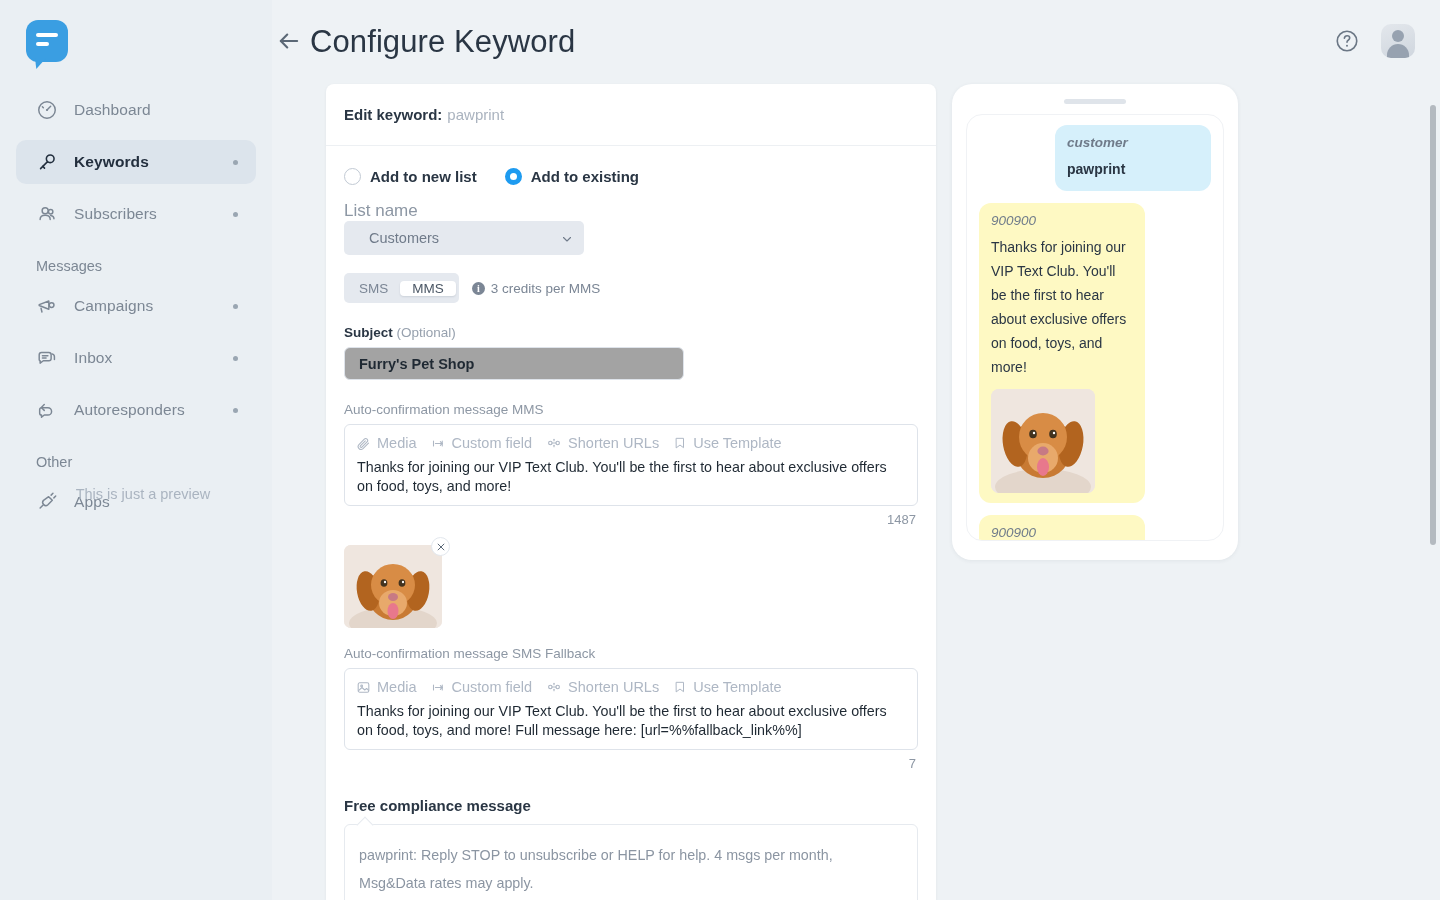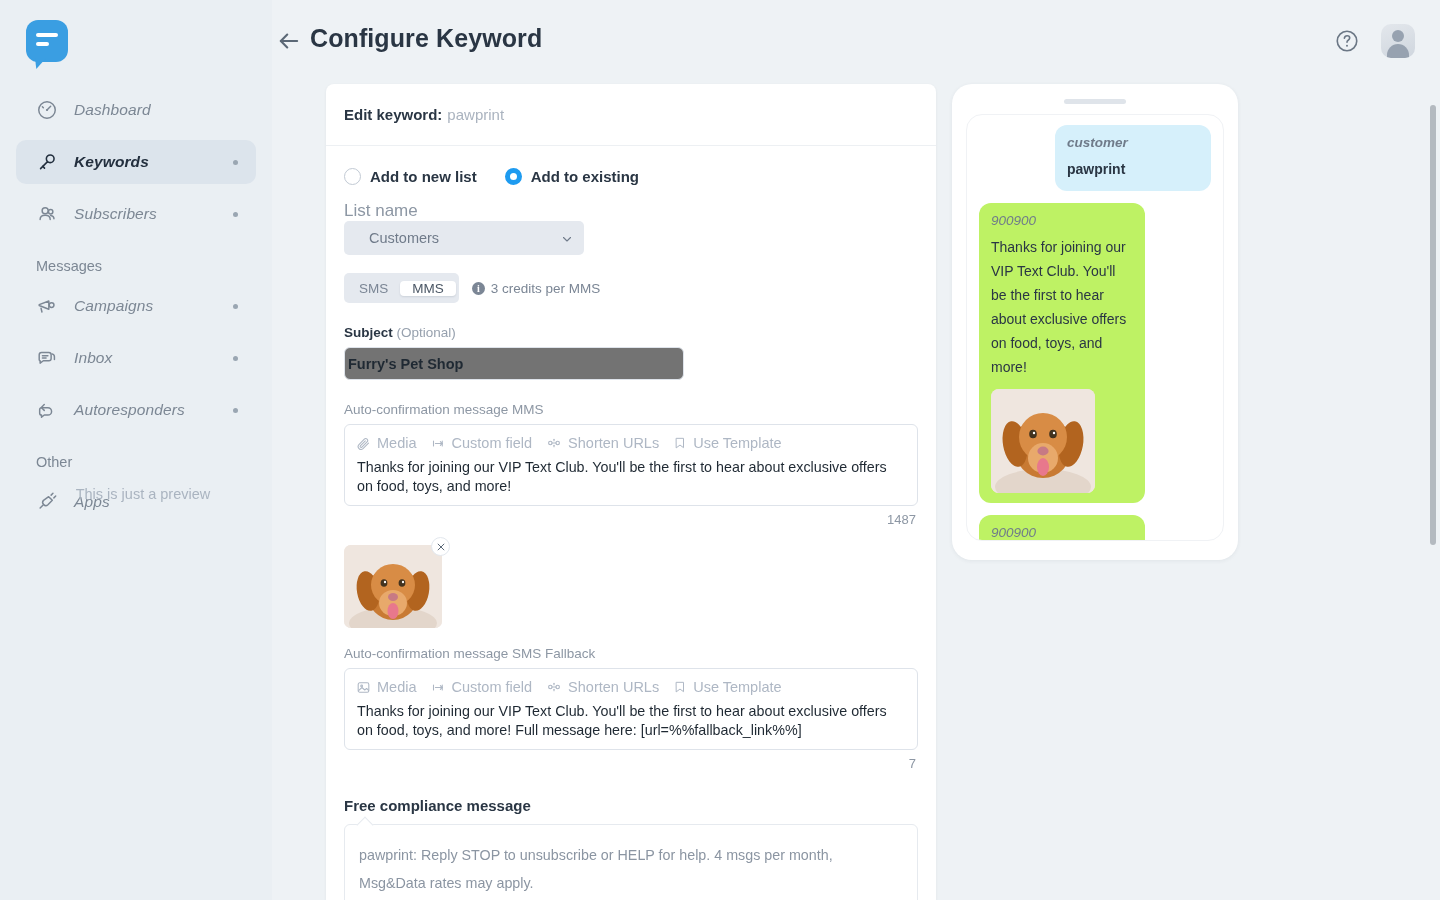--- a/index.html
+++ b/index.html
@@ -42,21 +42,20 @@
   .logo-line.l2 { left: 10px; top: 22px; width: 13px; }
 
   #nav { position: absolute; top: 88px; left: 0; width: 272px; }
   .nav-item {
     display: flex; align-items: center;
     height: 44px; margin: 0 16px 8px 16px;
     padding: 0 18px 0 18px;
     border-radius: 10px;
     cursor: pointer;
     color: #7c8794;
-    font-style: italic;
   }
   .nav-item.active {
     background: #dce4ec;
     color: #232f3e;
     font-weight: bold;
   }
   .nav-icon {
     width: 26px; height: 26px;
     flex: 0 0 26px;
     display: flex; align-items: center; justify-content: center;
@@ -77,21 +76,21 @@
   
   #topbar {
     position: absolute; left: 272px; top: 0; right: 0; height: 82px;
   }
   #back-btn {
     position: absolute; left: 3px; top: 27px;
     width: 28px; height: 28px; cursor: pointer;
   }
   #page-title {
     position: absolute; left: 38px; top: 24px;
-    font-size: 25px; font-weight: bold; color: #2a3644;
+    font-size: 31px; font-weight: normal; color: #2a3644;
     letter-spacing: .1px;
   }
   #help-icon {
     position: absolute; right: 80px; top: 28px;
     width: 26px; height: 26px; cursor: pointer;
   }
   #avatar {
     position: absolute; right: 25px; top: 24px;
     width: 34px; height: 34px; border-radius: 10px;
     background: linear-gradient(160deg,#e3e7ec,#cfd6de);
@@ -185,27 +184,27 @@
     margin-right: 6px; font-family: "Liberation Serif", serif;
   }
 
   .sub-label { font-size: 13.5px; margin-bottom: 7px; }
   .sub-label .b { color: #2a3644; font-weight: bold; }
   .sub-label .g { color: #97a1ae; }
 
   #subject-input {
     width: 340px; height: 33px;
     border: 1px solid #dee3ea; border-radius: 6px;
-    padding: 0 3px;
+    padding: 0 14px;
     font-size: 14.5px; color: #1f2933;
     font-family: "Liberation Sans", sans-serif;
     font-weight: bold;
     outline: none;
     margin-bottom: 22px;
-    background: #737373;
+    background: #a3a3a3;
   }
 
   .editor-label { font-size: 13.5px; color: #8d97a4; margin-bottom: 7px; }
   .editor-box {
     border: 1px solid #dee3ea; border-radius: 6px;
     padding: 10px 8px 9px 8px;
     background: #fff;
   }
   .editor-toolbar {
     display: flex; align-items: center; gap: 0;
@@ -290,21 +289,21 @@
   }
   .bub { border-radius: 12px; padding: 10px 12px; margin-bottom: 12px; }
   .bub .who {
     font-style: italic; font-size: 13.5px; color: #6f7b8a;
     margin-bottom: 7px;
   }
   .bub .txt { font-size: 14px; color: #2a3644; line-height: 24px; }
   .bub.out {
     background: #d6f0fb; margin-left: 76px; font-weight: bold;
   }
-  .bub.in { background: #bef264; margin-right: 66px; }
+  .bub.in { background: #fef9c3; margin-right: 66px; }
   .bub-img {
     width: 104px; height: 104px; border-radius: 8px;
     overflow: hidden; margin-top: 10px; background: #f0e6df;
   }
   .bub-img svg { display: block; }
   #preview-note {
     position: absolute; left: 0; top: 486px; width: 286px;
     text-align: center; font-size: 14.5px; color: #aab4c0;
   }
 

